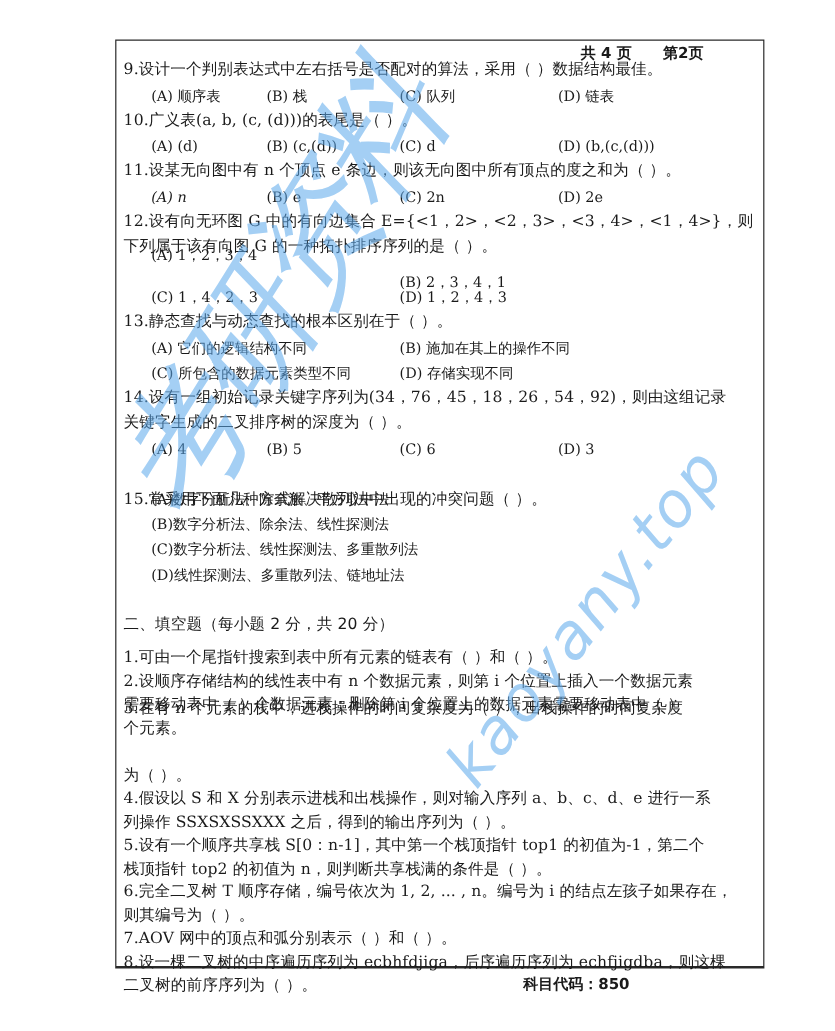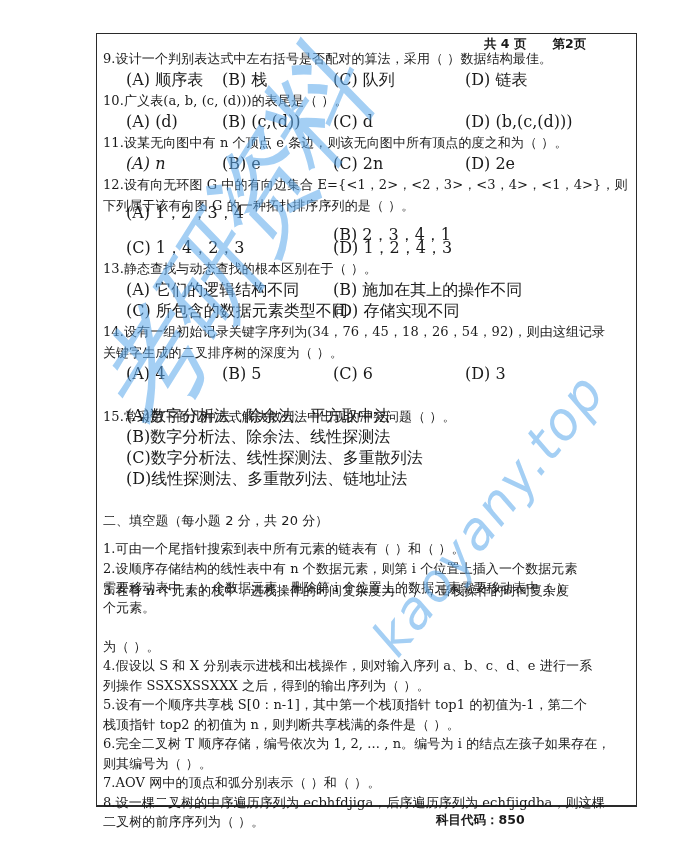--- a/index.html
+++ b/index.html
@@ -8,21 +8,21 @@
     font-family: "DejaVu Serif", "Liberation Serif", serif; color: #1a1a1a;
   }
   .page-box {
     position: absolute; left: 96px; top: 33px; width: 541px; height: 774px;
     border: 1.5px solid #2a2a2a; border-bottom-width: 2px; box-sizing: border-box;
   }
   .line {
     position: absolute; left: 103px; font-size: 13px; line-height: 18px; white-space: nowrap;
     letter-spacing: 0.1px;
   }
-  .opt { position: absolute; font-size: 16px; line-height: 18px; white-space: nowrap; }
+  .opt { position: absolute; font-size: 12px; line-height: 18px; white-space: nowrap; }
   .header-pages {
     position: absolute; top: 36px; left: 484px; font-family: "DejaVu Sans", sans-serif;
     font-weight: bold; font-size: 12.5px; white-space: nowrap;
   }
   .header-pages span { margin-left: 0; }
   .section-title { font-family: "DejaVu Sans", sans-serif; font-size: 13px; }
   .subject-code {
     position: absolute; top: 812px; left: 436px; font-family: "DejaVu Sans", sans-serif;
     font-weight: bold; font-size: 12.5px; white-space: nowrap;
   }

